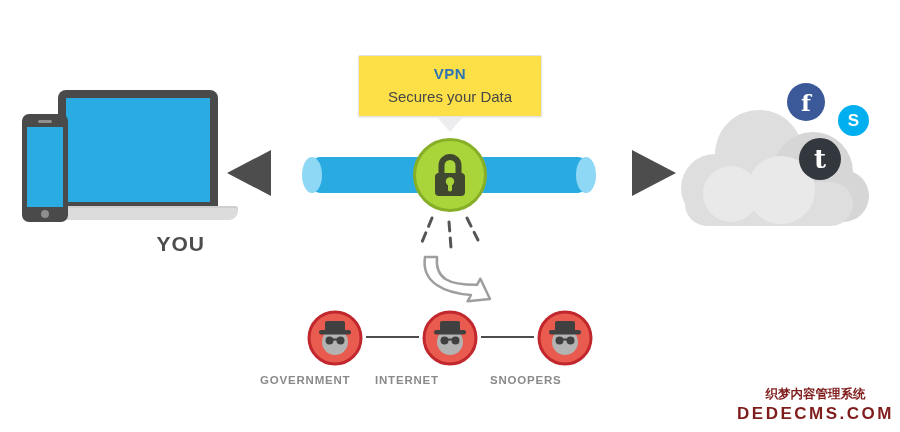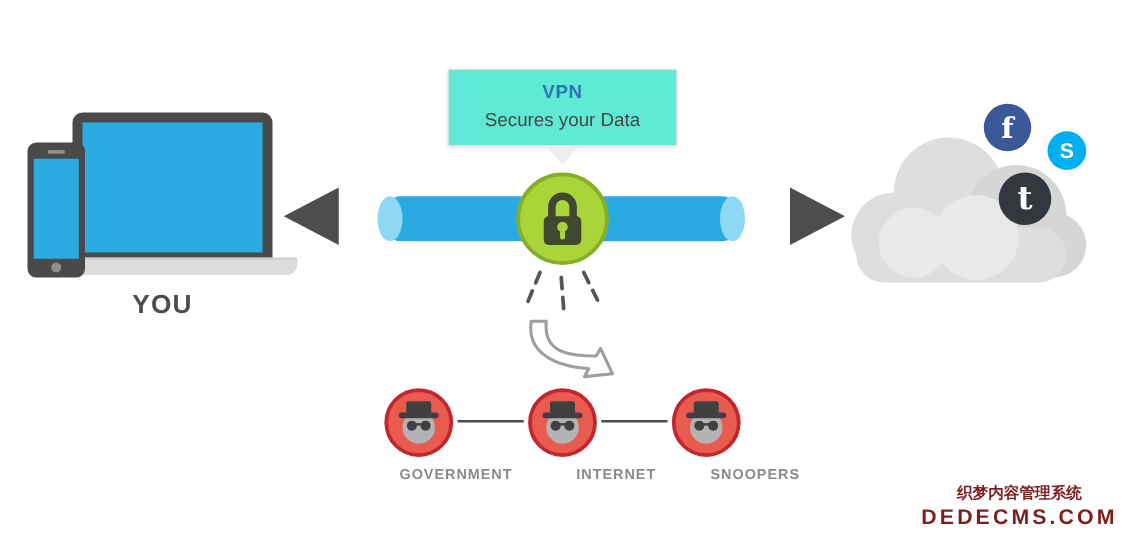--- a/index.html
+++ b/index.html
@@ -11,37 +11,37 @@
     background: #4a4a4a; border-radius: 8px 8px 0 0; }
   .laptop-display { position: absolute; left: 8px; top: 8px; right: 8px; bottom: 6px; background: #2aabe2; }
   .laptop-base { position: absolute; left: 38px; top: 206px; width: 200px; height: 14px;
     background: #dcdcdc; border-radius: 3px 3px 9px 9px; box-shadow: inset 0 2px 0 #cfcfcf; }
   .phone { position: absolute; left: 22px; top: 114px; width: 46px; height: 108px;
     background: #4a4a4a; border-radius: 7px; }
   .phone-display { position: absolute; left: 5px; right: 5px; top: 13px; bottom: 15px; background: #2aabe2; }
   .phone-speaker { position: absolute; left: 16px; top: 6px; width: 14px; height: 3px; background: #8f8f8f; border-radius: 2px; }
   .phone-home { position: absolute; left: 19px; bottom: 4px; width: 8px; height: 8px; background: #8f8f8f; border-radius: 50%; }
 
-  .you-label { position: absolute; left: 55px; top: 232px; width: 150px; text-align: center;
+  .you-label { position: absolute; left: 55px; top: 232px; width: 150px; text-align: right;
     font-size: 21px; font-weight: bold; color: #4d4d4d; letter-spacing: 1px; }
 
   
   .arrow-left { position: absolute; left: 227px; top: 150px; width: 0; height: 0;
     border-top: 23px solid transparent; border-bottom: 23px solid transparent; border-right: 44px solid #4d4d4d; }
   .arrow-right { position: absolute; left: 632px; top: 150px; width: 0; height: 0;
     border-top: 23px solid transparent; border-bottom: 23px solid transparent; border-left: 44px solid #4d4d4d; }
   .tunnel-body { position: absolute; left: 310px; top: 157px; width: 278px; height: 36px;
     background: #29abe2; border-radius: 10px; }
   .tunnel-cap { position: absolute; top: 157px; width: 20px; height: 36px; background: #8fd8f5; border-radius: 50%; }
   .tunnel-cap.left { left: 302px; }
   .tunnel-cap.right { left: 576px; }
 
   
   .callout { position: absolute; left: 358px; top: 55px; width: 184px; height: 62px;
-    background: #5eead4; border: 1px solid #e3e3e6; border-radius: 2px;
+    background: #fde047; border: 1px solid #e3e3e6; border-radius: 2px;
     box-shadow: 0 1px 2px rgba(0,0,0,0.08); text-align: center; }
   .callout-title { margin-top: 9px; font-size: 15px; font-weight: bold; color: #2d74b5; letter-spacing: 0.5px; }
   .callout-subtitle { margin-top: 6px; font-size: 15px; color: #474747; }
   .callout-pointer { position: absolute; left: 437px; top: 117px; width: 0; height: 0;
     border-left: 13px solid transparent; border-right: 13px solid transparent; border-top: 15px solid #ededef; }
 
   
   .lock-badge { position: absolute; left: 410px; top: 135px; width: 80px; height: 80px; }
 
   
@@ -62,21 +62,21 @@
     font-size: 20px; font-weight: bold; color: #4d4d4d; letter-spacing: 0.5px; }
 
   
   .threat-circle { position: absolute; top: 309px; width: 58px; height: 58px; }
   .threat-circle.t0 { left: 306px; }
   .threat-circle.t1 { left: 421px; }
   .threat-circle.t2 { left: 536px; }
   .threat-connector { position: absolute; top: 336px; height: 0; border-top: 2.5px solid #4d4d4d; }
   .threat-connector.c0 { left: 366px; width: 53px; }
   .threat-connector.c1 { left: 481px; width: 53px; }
-  .threat-label { position: absolute; top: 374px; width: 150px; text-align: right;
+  .threat-label { position: absolute; top: 374px; width: 150px; text-align: left;
     font-size: 11.5px; font-weight: 600; color: #8a8a8a; letter-spacing: 0.8px; }
   .threat-label.l0 { left: 260px; }
   .threat-label.l1 { left: 375px; }
   .threat-label.l2 { left: 490px; }
 
   
   .watermark { position: absolute; right: 6px; bottom: 8px; text-align: center;
     color: #7f1d1d; font-weight: bold; line-height: 1.25; }
   .watermark .wm1 { font-size: 12.5px; }
   .watermark .wm2 { font-size: 17px; letter-spacing: 2.5px; }

